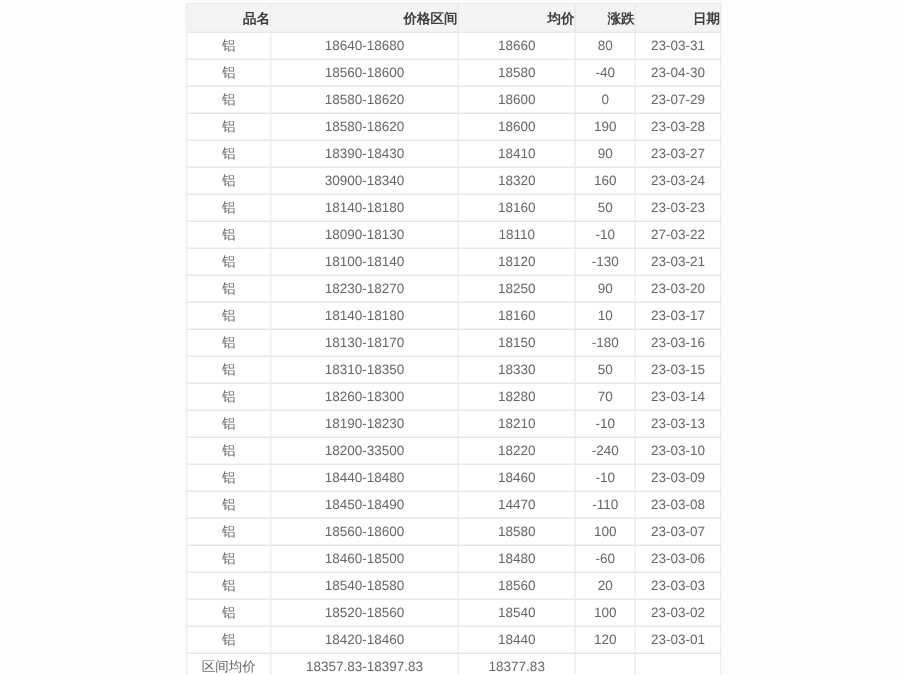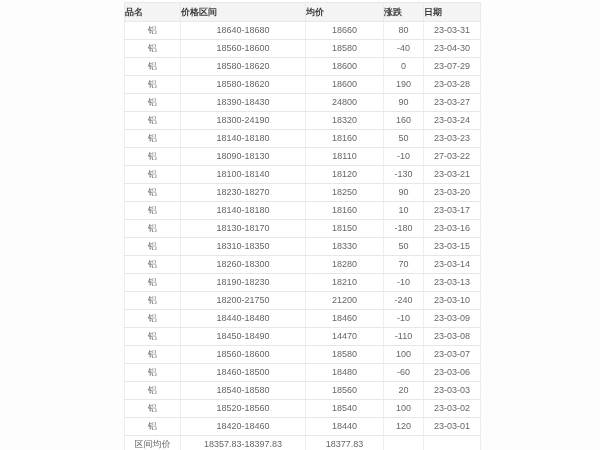--- a/index.html
+++ b/index.html
@@ -30,21 +30,21 @@
     table-layout: fixed;
     width: 356px;
     background: #ffffff;
   }
   table.price-table th {
     background: #f4f4f4;
     color: #3d3d3d;
     font-weight: bold;
     font-size: 9px;
     height: 18px;
-    text-align: left;
+    text-align: right;
     vertical-align: middle;
     border: 1px solid #e9e9e9;
     padding: 0;
     line-height: 18px;
     white-space: nowrap;
     overflow: hidden;
   }
   table.price-table td {
     color: #666666;
     font-size: 9px;
@@ -112,27 +112,27 @@
           <tr>
             <td>铝</td>
             <td>18580-18620</td>
             <td>18600</td>
             <td>190</td>
             <td>23-03-28</td>
           </tr>
           <tr>
             <td>铝</td>
             <td>18390-18430</td>
-            <td>24800</td>
+            <td>18410</td>
             <td>90</td>
             <td>23-03-27</td>
           </tr>
           <tr>
             <td>铝</td>
-            <td>18300-24190</td>
+            <td>30900-18340</td>
             <td>18320</td>
             <td>160</td>
             <td>23-03-24</td>
           </tr>
           <tr>
             <td>铝</td>
             <td>18140-18180</td>
             <td>18160</td>
             <td>50</td>
             <td>23-03-23</td>
@@ -188,22 +188,22 @@
           </tr>
           <tr>
             <td>铝</td>
             <td>18190-18230</td>
             <td>18210</td>
             <td>-10</td>
             <td>23-03-13</td>
           </tr>
           <tr>
             <td>铝</td>
-            <td>18200-21750</td>
-            <td>21200</td>
+            <td>18200-33500</td>
+            <td>18220</td>
             <td>-240</td>
             <td>23-03-10</td>
           </tr>
           <tr>
             <td>铝</td>
             <td>18440-18480</td>
             <td>18460</td>
             <td>-10</td>
             <td>23-03-09</td>
           </tr>

